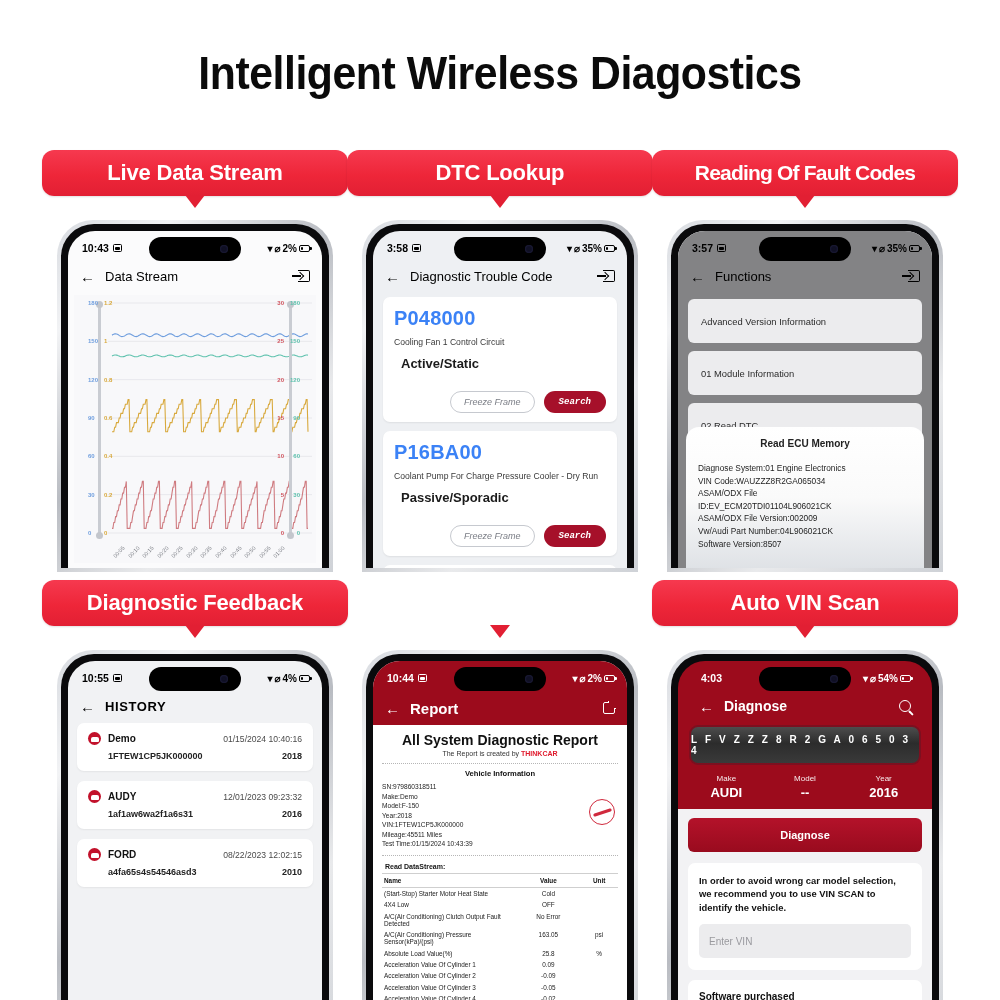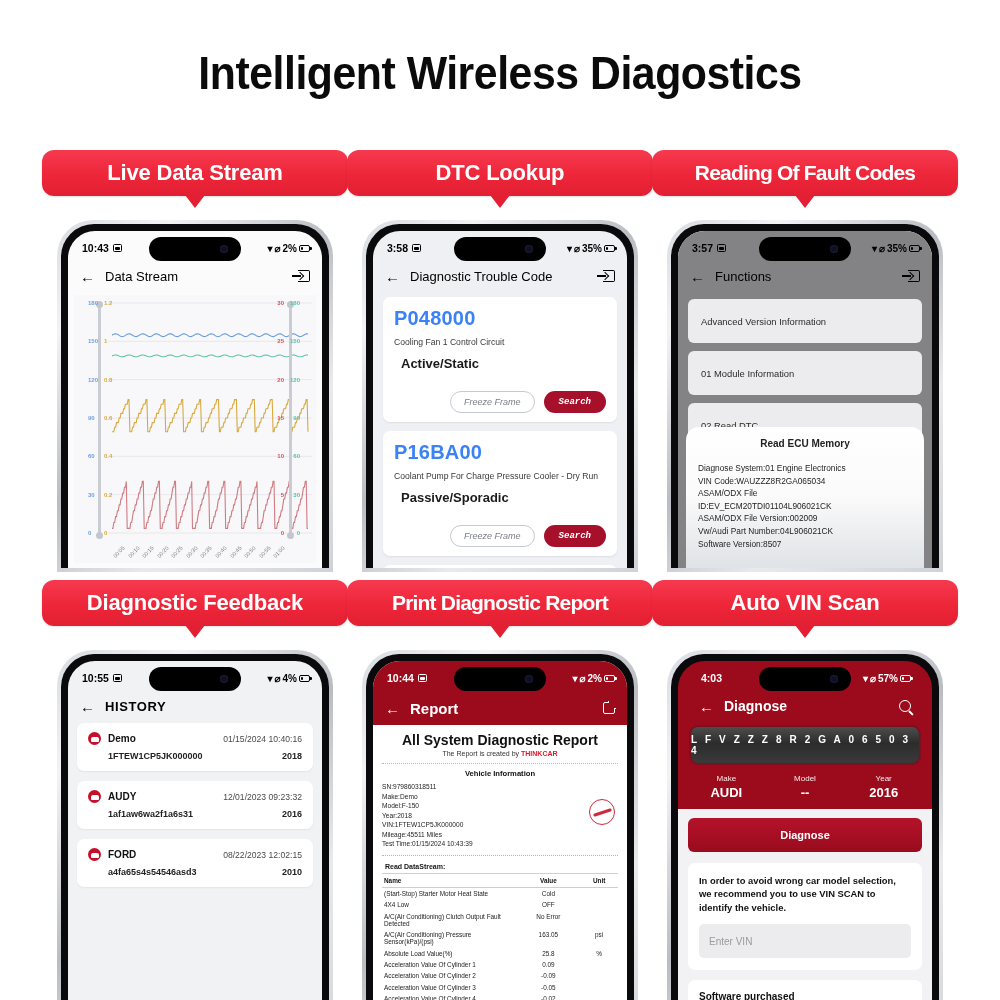--- a/index.html
+++ b/index.html
@@ -527,21 +527,20 @@
       </div>
     </div>
               </div>
           </div>
         </div>
       </div>
     </div>
 
     <div class="cell c2">
       <div class="ribbon-wrap">
-        <div class="ribbon wide">Print Diagnostic Report</div>
         <div class="ribbon-arrow"></div>
       </div>
       <div class="phone tall">
         <div class="bezel">
           <div class="screen" style="background:#fff">
             <div class="notch"></div>
             <div class="rep-top">
               <div class="statusbar">
                 <div class="sb-left">
                   <span>10:44</span>
@@ -657,21 +656,21 @@
           <div class="screen vin-top">
             <div class="notch"></div>
             <div class="vin-body">
               <div class="statusbar" style="color:#fff">
                 <div class="sb-left">
                   <span>4:03</span>
                 </div>
                 <div class="sb-right">
                   <span class="wifi">▾</span>
                   <span>⌀</span>
-                  <span>57%</span>
+                  <span>54%</span>
                   <span class="battery">
                       <i></i>
                     </span>
                 </div>
               </div>
               <div class="appbar" style="color:#fff;font-size:14px;font-weight:600">
                 <span class="arrow-back">←</span>
                 <span class="ttl">Diagnose</span>
                 <span class="search-icon"></span>
               </div>

